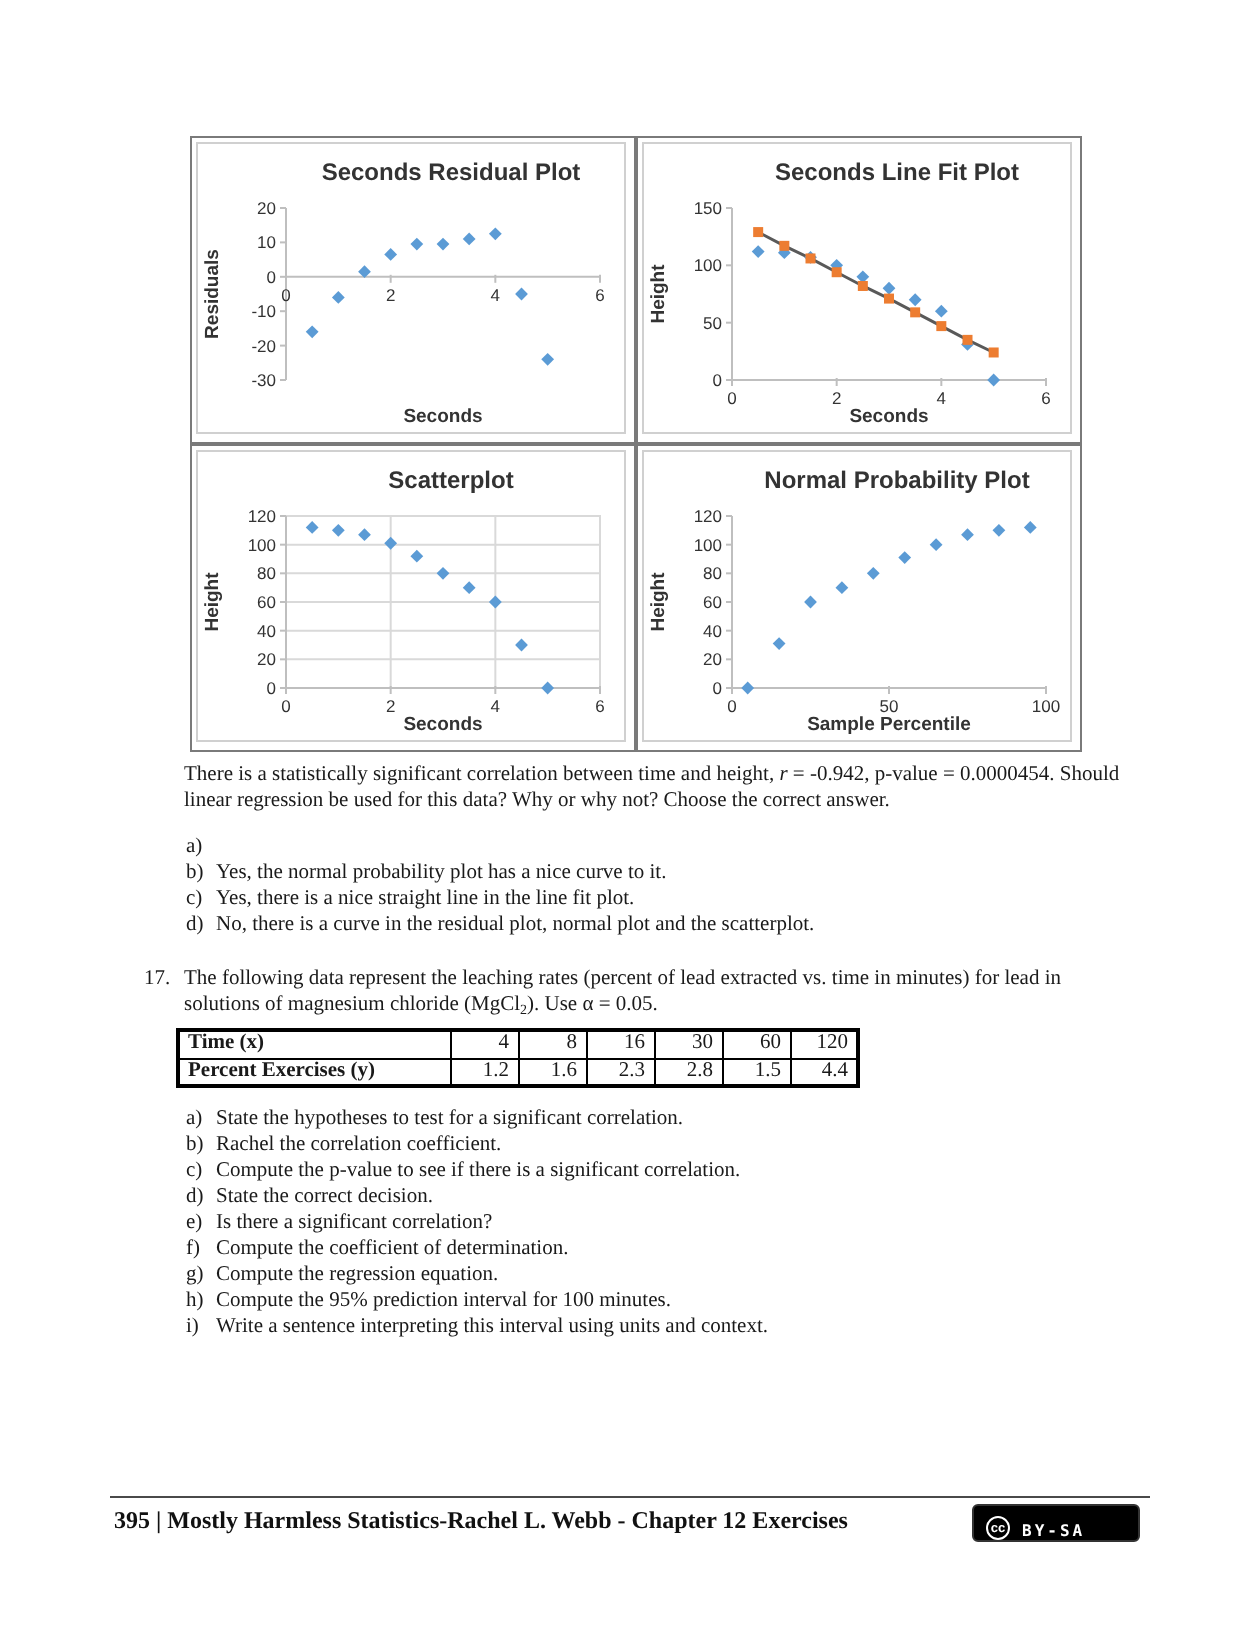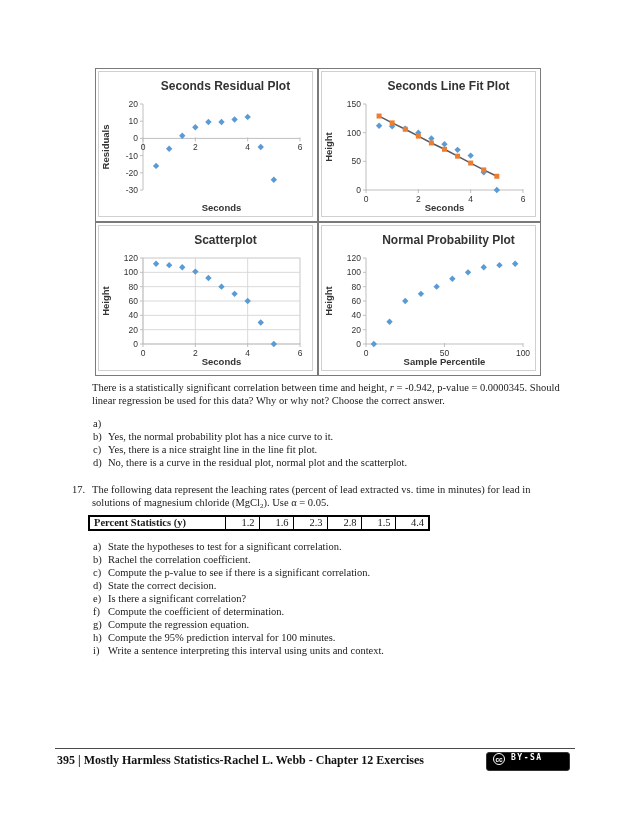--- a/index.html
+++ b/index.html
@@ -31,21 +31,21 @@
 
   .sub-list { margin:9px 0 0 21px; }
 
   sub.chem { font-size:7px; vertical-align:-2px; }
   .it { font-style:italic; }
 
   
   .footer-rule { position:absolute; left:55px; width:520px; top:748px; border-top:1px solid #4a4a4a; }
   .footer-text { position:absolute; left:57px; top:753px; font-size:12px; font-weight:bold; color:#111; }
   .cc-badge { position:absolute; left:486px; top:752px; width:84px; height:19px; background:#000;
-              border:1px solid #333; border-radius:3px; display:flex; align-items:flex-start; padding:0 6px; }
+              border:1px solid #333; border-radius:3px; display:flex; align-items:flex-end; padding:0 6px; }
   .cc-circle { width:12px; height:12px; border:1.3px solid #fff; border-radius:50%; color:#fff;
                font:bold 6.5px "Liberation Sans", sans-serif; display:flex; align-items:center; justify-content:center; flex:none; }
   .cc-label { color:#fff; font:bold 8px "DejaVu Sans Mono", monospace; letter-spacing:1.5px; margin-left:6px; }
 </style>
 </head>
 <body>
 
 <div class="page">
 
   <div class="charts-grid">
@@ -230,21 +230,21 @@
             <text x="122.5" y="139" font-size="9.5" fill="#333" text-anchor="middle" font-weight="bold">Sample Percentile</text>
             <text x="10" y="75" font-size="9.5" fill="#333" text-anchor="middle" font-weight="bold" transform="rotate(-90 10 75)">Height</text>
           </svg>
         </div>
     </div>
   </div>
 
   <div class="content">
 
     <div class="intro">
-      <span>There is a statistically significant correlation between time and height, </span><span class="it">r</span><span> = -0.942, p-value = 0.0000345. Should</span><br>
+      <span>There is a statistically significant correlation between time and height, </span><span class="it">r</span><span> = -0.942, p-value = 0.0000454. Should</span><br>
       <span>linear regression be used for this data? Why or why not? Choose the correct answer.</span>
     </div>
 
     <div class="opt-list">
       <div class="opt-row">
         <span class="opt-marker">a)</span>
       </div>
       <div class="opt-row">
         <span class="opt-marker">b)</span>
         <span>Yes, the normal probability plot has a nice curve to it.</span>
@@ -259,22 +259,31 @@
       </div>
     </div>
 
     <div class="q-block">
       <span class="q-num">17.</span>
       <div class="q-body">
         <span>The following data represent the leaching rates (percent of lead extracted vs. time in minutes) for lead in</span><br>
         <span>solutions of magnesium chloride (MgCl</span><sub class="chem">2</sub><span>). Use α = 0.05.</span>
         <table class="data-table">
           <tbody>
+              <tr>
+            <td class="lbl">Time (x)</td>
+            <td class="val">4</td>
+            <td class="val">8</td>
+            <td class="val">16</td>
+            <td class="val">30</td>
+            <td class="val">60</td>
+            <td class="val">120</td>
+          </tr>
           <tr>
-            <td class="lbl">Percent Statistics (y)</td>
+            <td class="lbl">Percent Exercises (y)</td>
             <td class="val">1.2</td>
             <td class="val">1.6</td>
             <td class="val">2.3</td>
             <td class="val">2.8</td>
             <td class="val">1.5</td>
             <td class="val">4.4</td>
           </tr>
         </tbody>
           </table>
       </div>

